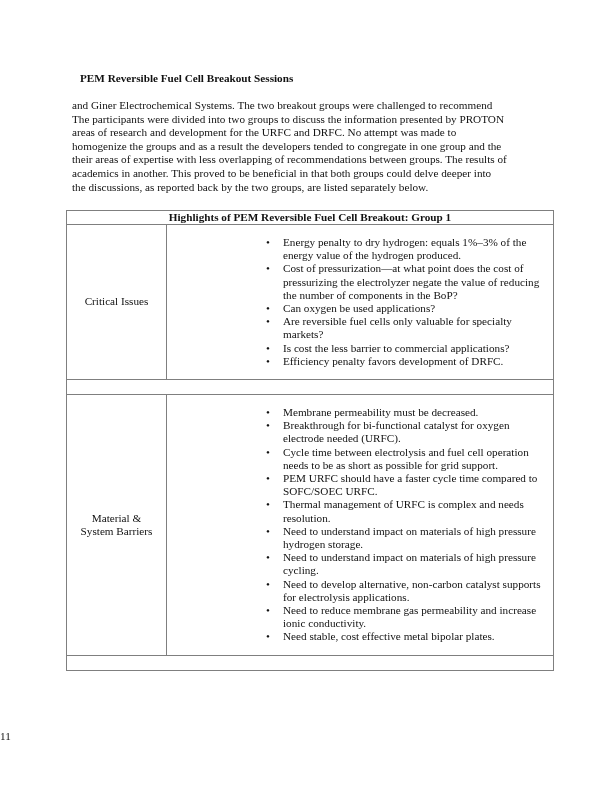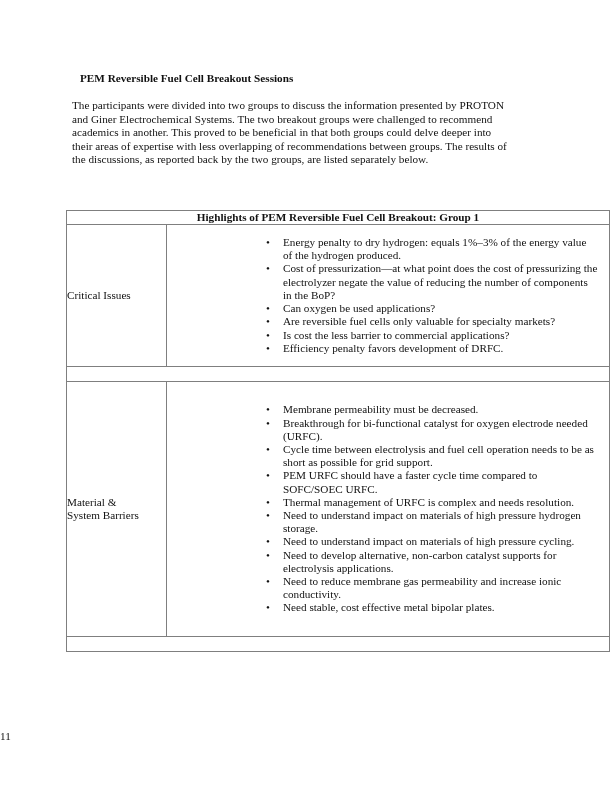--- a/index.html
+++ b/index.html
@@ -13,34 +13,34 @@
     font-size: 11.2px; font-weight: bold; line-height: 14px;
   }
   .intro {
     position: absolute; left: 72px; top: 99px; width: 480px;
     font-size: 11.2px; line-height: 13.6px;
     margin: 0;
   }
   .intro span { display: block; white-space: nowrap; }
   table.highlights {
     position: absolute; left: 66px; top: 210px;
-    width: 544px;
+    width: 488px;
     border-collapse: collapse;
     font-size: 11.2px; line-height: 13.2px;
   }
   table.highlights td, table.highlights th {
     border: 1px solid #7f7f7f;
     padding: 0;
     vertical-align: middle;
   }
   th.title-cell {
     font-weight: bold; text-align: center; height: 13px; line-height: 13px;
   }
   td.label-cell {
-    width: 99px; padding-left: 6px; text-align: left;
+    width: 99px; padding-left: 6px; text-align: center;
   }
   td.spacer { height: 14px; }
   td.content-cell { padding: 2px 4px 3px 0; }
   ul.bullets {
     list-style: none; margin: 11px; padding: 0 0 0 105px;
   }
   ul.bullets li {
     position: relative; padding-left: 0;
   }
   ul.bullets li::before {
@@ -52,24 +52,26 @@
     position: absolute; left: 0; width: 612px; top: 730px;
     text-align: left; font-size: 11.2px;
   }
 </style>
 </head>
 <body>
 
 <div class="heading">PEM Reversible Fuel Cell Breakout Sessions</div>
 
 <p class="intro">
+  <span>and Giner Electrochemical Systems. The two breakout groups were challenged to recommend</span>
   <span>The participants were divided into two groups to discuss the information presented by PROTON</span>
-  <span>and Giner Electrochemical Systems. The two breakout groups were challenged to recommend</span>
+  <span>areas of research and development for the URFC and DRFC. No attempt was made to</span>
+  <span>homogenize the groups and as a result the developers tended to congregate in one group and the</span>
+  <span>their areas of expertise with less overlapping of recommendations between groups. The results of</span>
   <span>academics in another. This proved to be beneficial in that both groups could delve deeper into</span>
-  <span>their areas of expertise with less overlapping of recommendations between groups. The results of</span>
   <span>the discussions, as reported back by the two groups, are listed separately below.</span>
 </p>
 
 <table class="highlights">
   <tbody>
       <tr>
     <th class="title-cell" colspan="2">Highlights of PEM Reversible Fuel Cell Breakout: Group 1</th>
   </tr>
   <tr style="height:142px;">
     <td class="label-cell">

